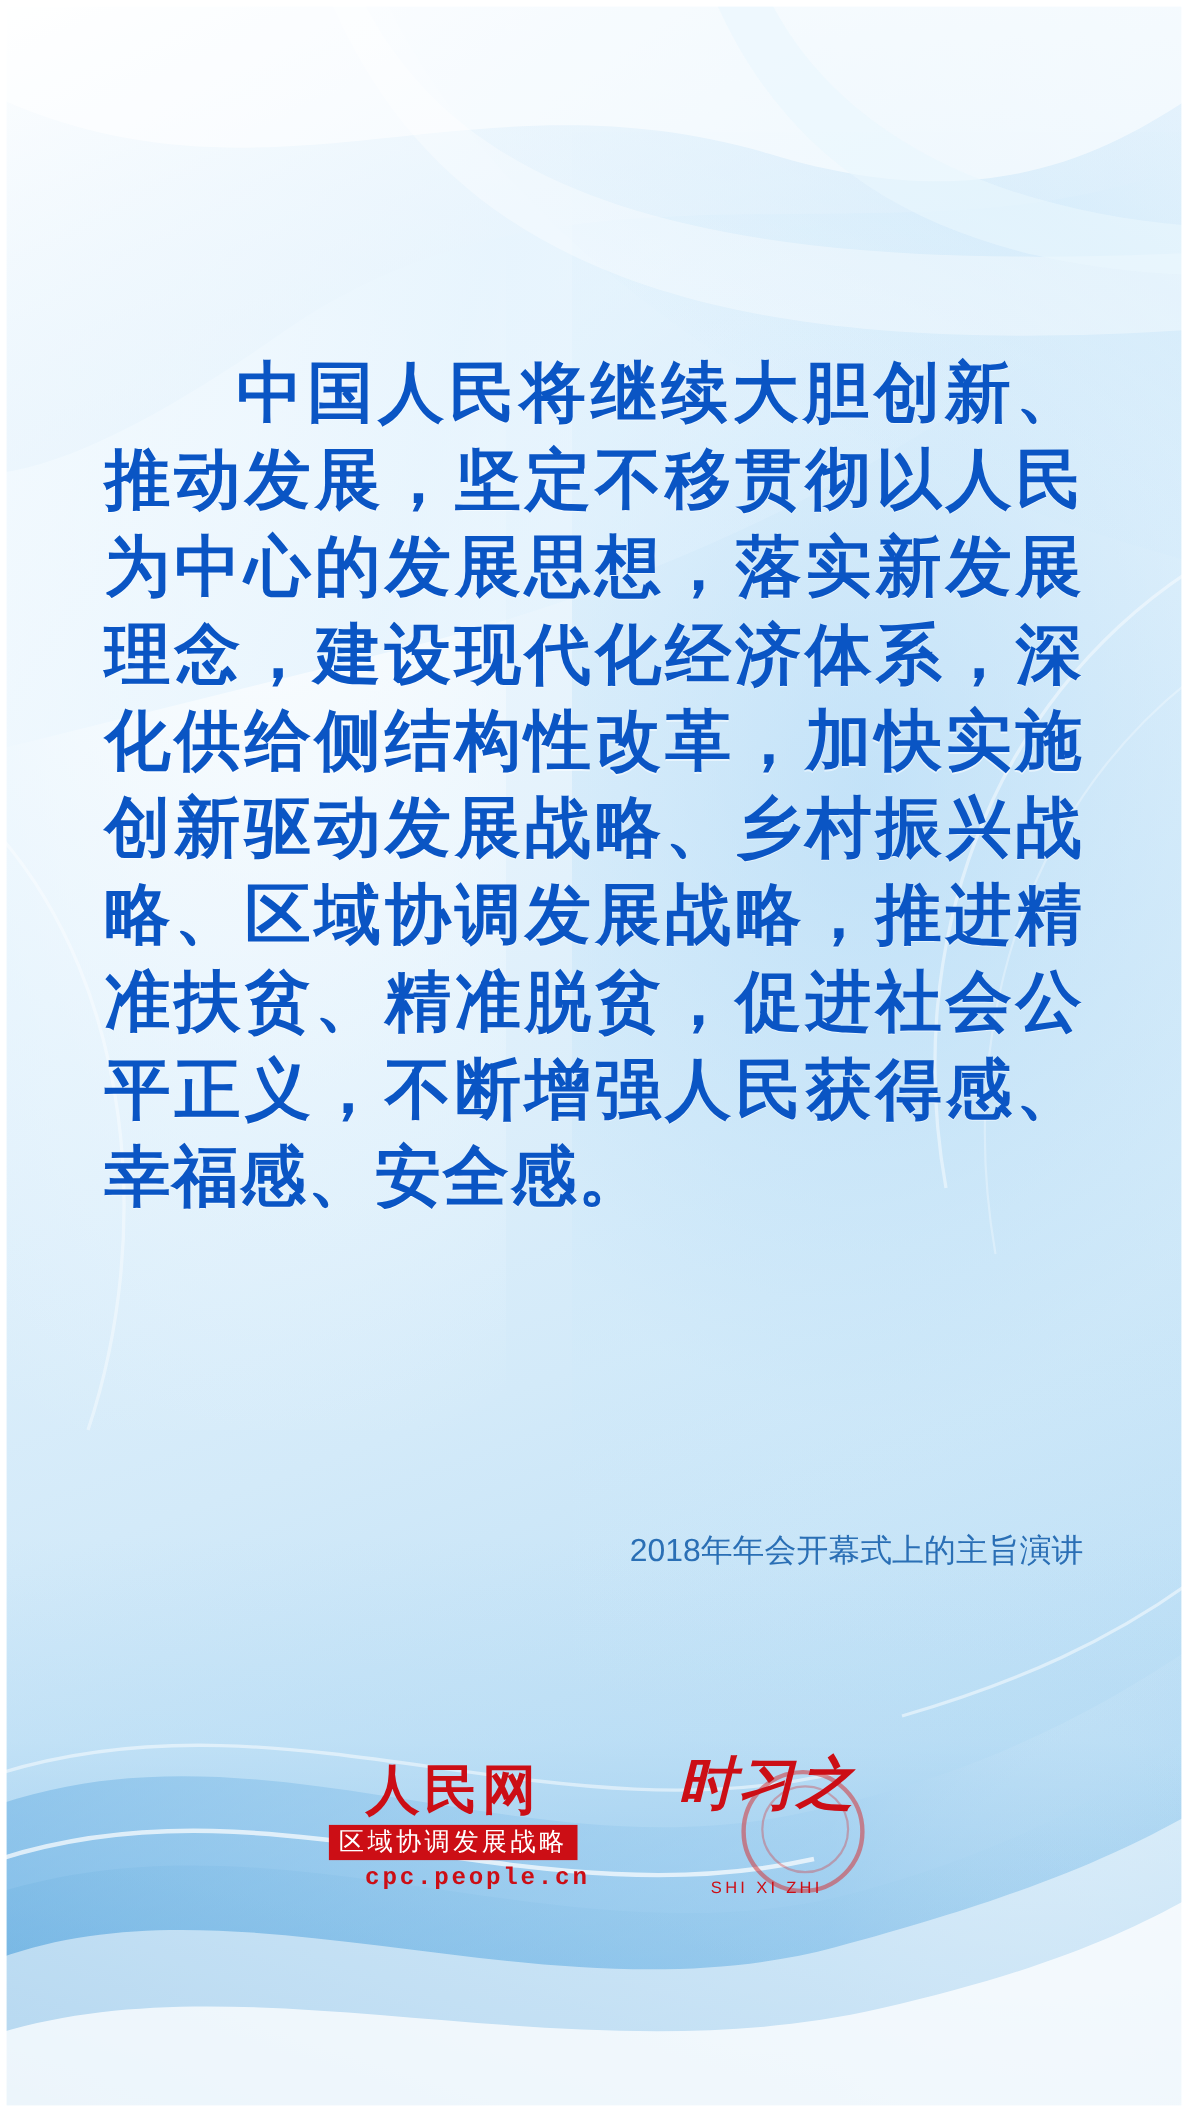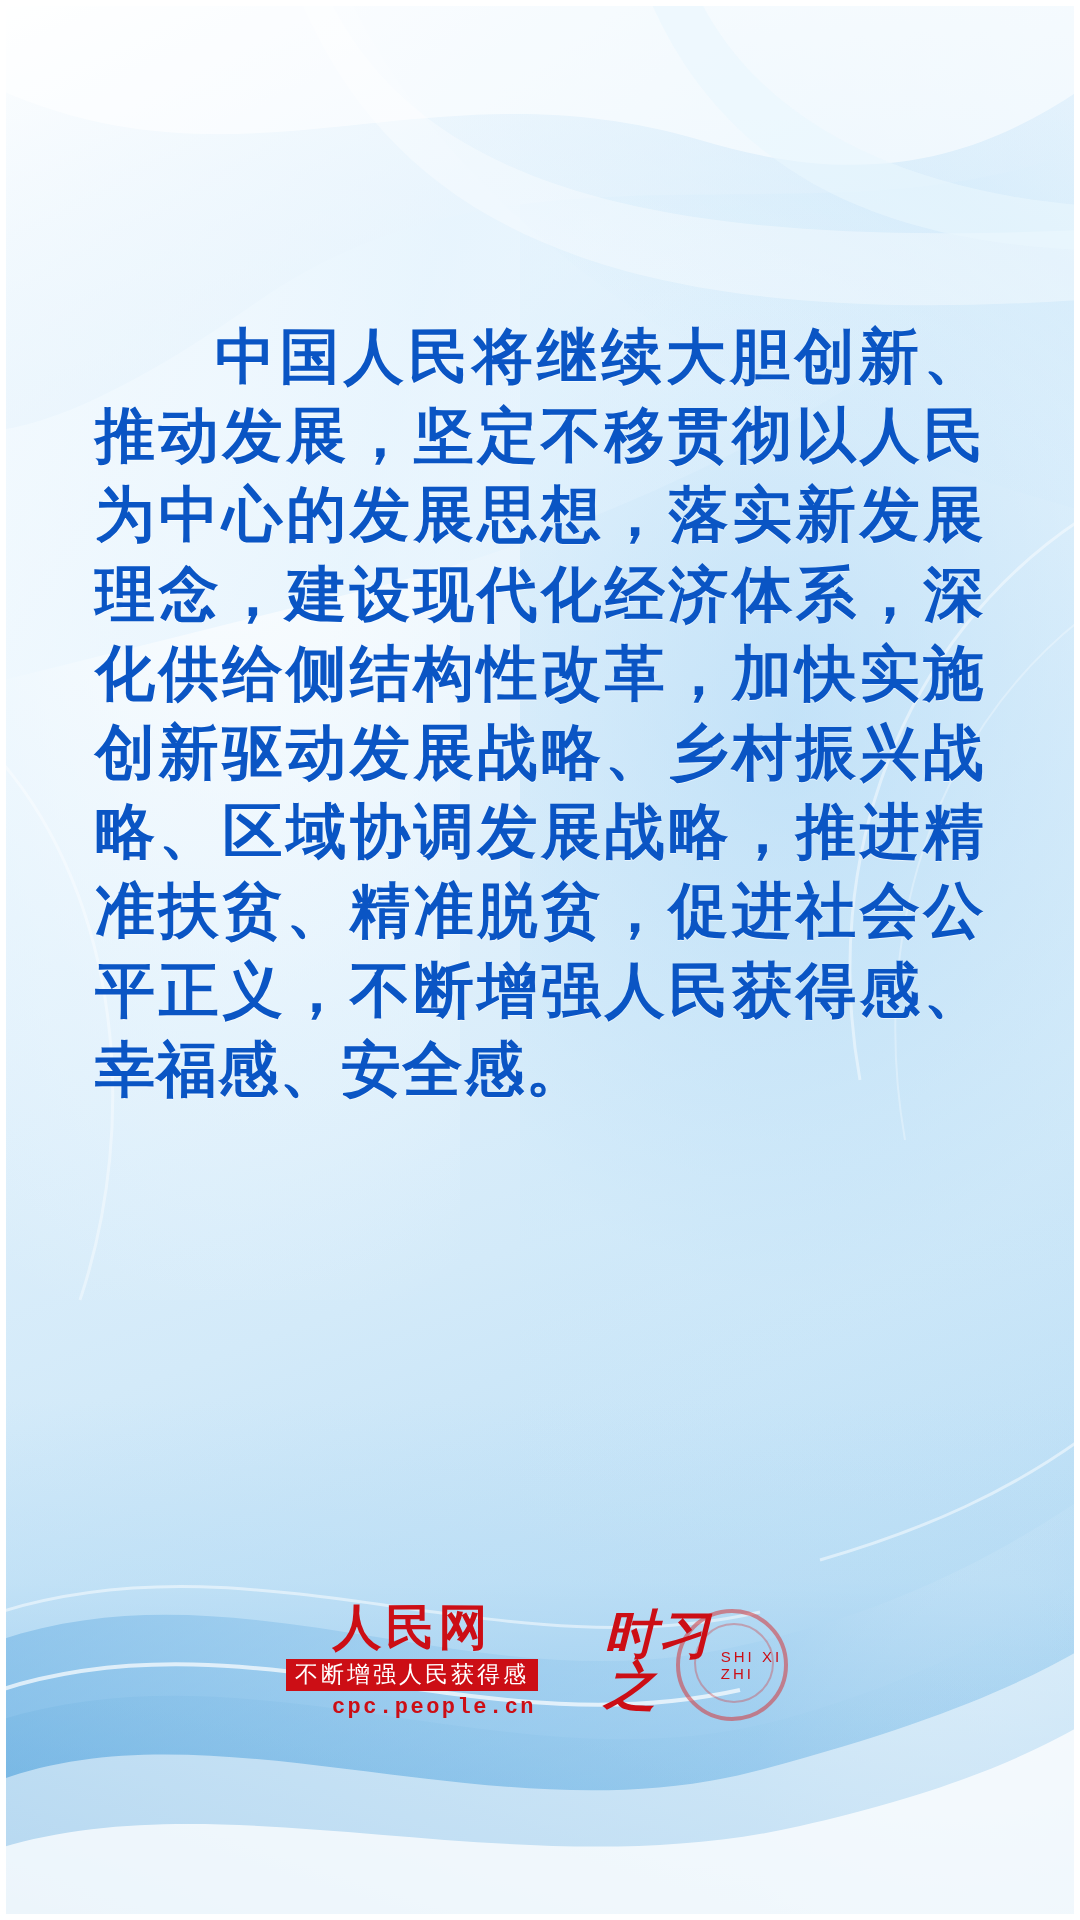--- a/index.html
+++ b/index.html
@@ -182,23 +182,23 @@
     letter-spacing: 2.5px;
     font-weight: bold;
     margin-left: 44px;
   }
 
   .shixi-logo {
     position: relative;
     width: 190px;
     height: 128px;
     display: flex;
-    flex-direction: row;
+    flex-direction: column;
     align-items: center;
-    justify-content: flex-end;
+    justify-content: space-between;
   }
   .shixi-logo .seal {
     position: absolute;
     right: 6px;
     top: 12px;
     width: 104px;
     height: 104px;
     border: 4px solid #d4363a;
     border-radius: 50%;
     opacity: 0.55;
@@ -287,27 +287,28 @@
     </svg>
   </div>
 
   <div class="content">
 
     <div class="quote-block">
       <div class="quote-text">中国人民将继续大胆创新、推动发展，坚定不移贯彻以人民为中心的发展思想，落实新发展理念，建设现代化经济体系，深化供给侧结构性改革，加快实施创新驱动发展战略、乡村振兴战略、区域协调发展战略，推进精准扶贫、精准脱贫，促进社会公平正义，不断增强人民获得感、幸福感、安全感。</div>
     </div>
 
     <div class="attribution">
+      <span class="line">2018年年会开幕式上的主旨演讲</span>
     </div>
 
     <div class="logo-row">
 
       <div class="people-logo">
         <div class="cn-name">人民网</div>
-        <div class="bar">不断增强人民获得感</div>
+        <div class="bar">区域协调发展战略</div>
         <div class="domain">cpc.people.cn</div>
       </div>
 
       <div class="shixi-logo">
         <div class="seal"></div>
         <div class="seal-inner"></div>
         <div class="cn">时习之</div>
         <div class="py">SHI XI ZHI</div>
       </div>
 

